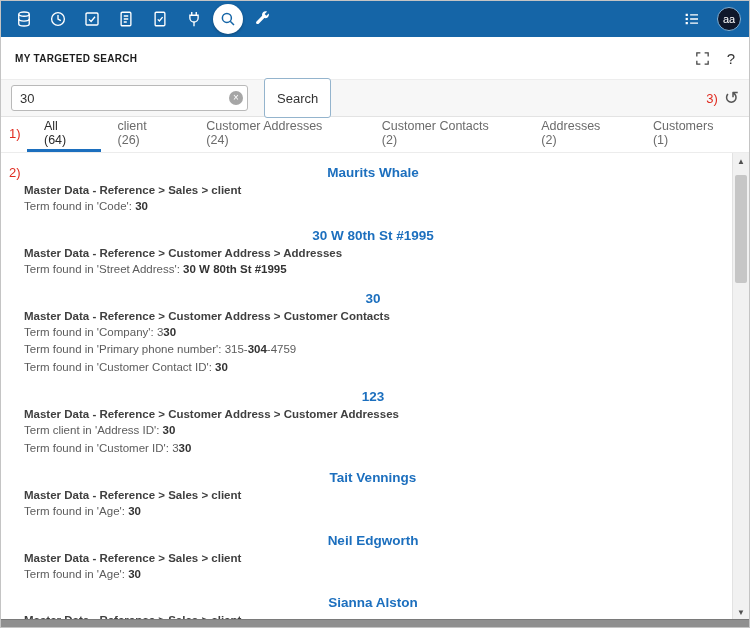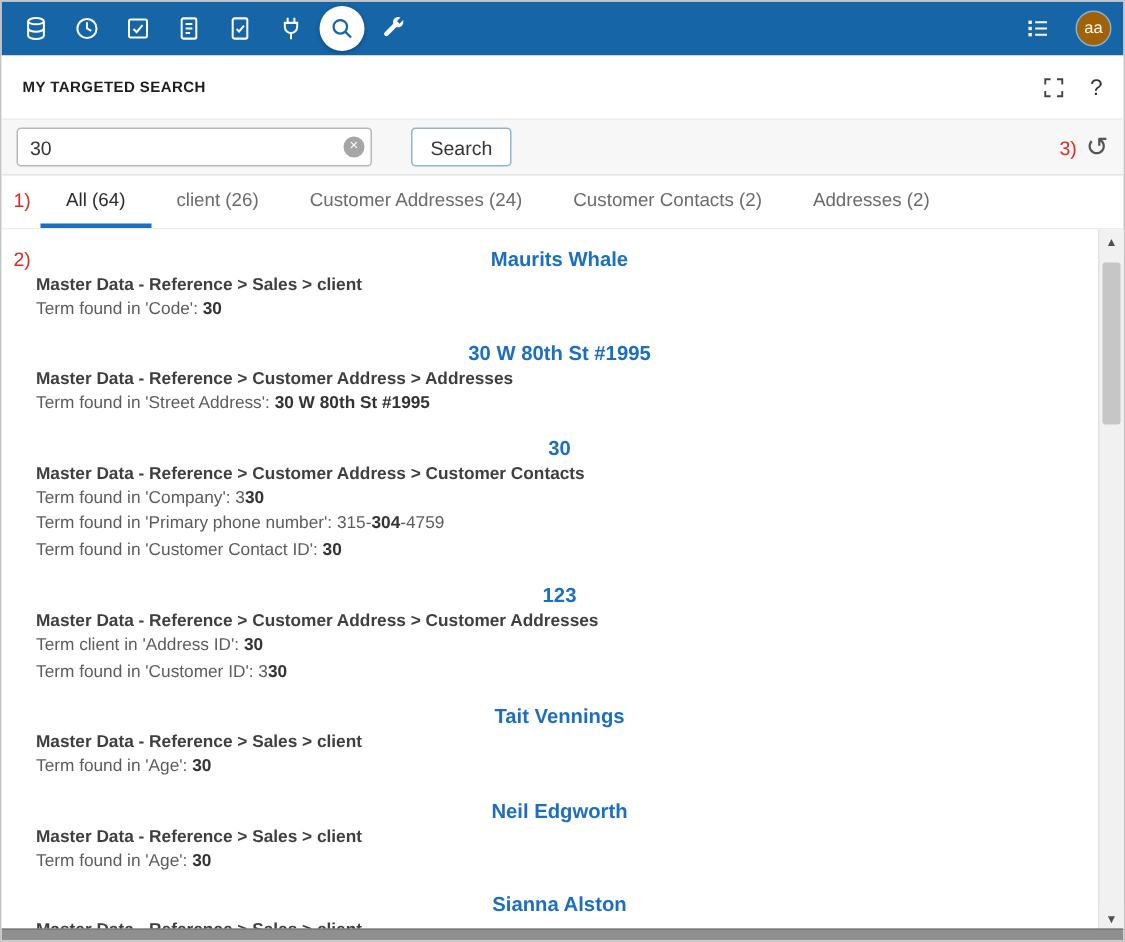--- a/index.html
+++ b/index.html
@@ -7,37 +7,37 @@
   .app {
     position:relative; width:750px; height:628px; background:#fff;
     border:1px solid #c4c4c4; box-shadow:0 2px 8px rgba(0,0,0,.25);
     overflow:hidden;
   }
   
   .topbar { height:36px; background:#1565a7; display:flex; align-items:center; padding:0 8px; gap:4px; }
   .tb-icon { width:30px; height:30px; display:flex; align-items:center; justify-content:center; cursor:pointer; }
   .tb-icon.active { background:#fff; border-radius:50%; box-shadow:0 1px 3px rgba(0,0,0,.3); }
   .tb-right { margin-left:auto; display:flex; align-items:center; gap:10px; }
-  .avatar { width:24px; height:24px; border-radius:50%; background:#a16207; color:#fff; font-size:11px;
+  .avatar { width:24px; height:24px; border-radius:50%; background:#0f172a; color:#fff; font-size:11px;
     display:flex; align-items:center; justify-content:center; border:1px solid #7fb2d9; }
   
   .header { height:42px; display:flex; align-items:center; padding:0 14px; background:#fff; }
   .header .title { font-size:10px; font-weight:700; color:#1d1d1d; letter-spacing:.3px; }
   .header-right { margin-left:auto; display:flex; align-items:center; gap:16px; }
   .help { font-size:15px; color:#333; cursor:pointer; }
   
   .searchrow { height:38px; background:#f7f7f7; border-top:1px solid #ededed; border-bottom:1px solid #e3e3e3;
     display:flex; align-items:center; padding:0 10px; }
   .input-wrap { position:relative; width:237px; height:26px; }
   .input-wrap input { width:100%; height:100%; border:1px solid #b9b9b9; border-radius:3px;
     font-size:13px; padding:0 24px 0 8px; color:#333; font-family:inherit; }
   .clear-btn { position:absolute; right:5px; top:50%; transform:translateY(-50%);
     width:14px; height:14px; border-radius:50%; background:#a6a6a6; color:#fff; font-size:10px;
     line-height:13px; text-align:center; cursor:pointer; }
-  .search-btn { margin-left:26px; height:26px; padding:0 12px; font-size:13px; color:#333;
+  .search-btn { margin-left:16px; height:40px; padding:0 12px; font-size:13px; color:#333;
     background:#fff; border:1px solid #94b4cd; border-radius:3px; cursor:pointer; font-family:inherit; }
   .searchrow-right { margin-left:auto; display:flex; align-items:center; gap:6px; }
   .annot { color:#e02b20; font-size:13px; }
   .history-icon { font-size:18px; color:#555; cursor:pointer; line-height:1; }
   
   .tabsrow { position:relative; height:36px; border-bottom:1px solid #ececec; display:flex; align-items:stretch; padding-left:26px; }
   .tab { display:flex; align-items:center; padding:0 17px; font-size:12.5px; color:#6b6b6b;
     cursor:pointer; border-bottom:3px solid transparent; }
   .tab.active { color:#2b2b2b; border-bottom-color:#1c6fbe; }
   .tabs-annot { position:absolute; left:8px; top:9px; }
@@ -161,20 +161,23 @@
         </div>
         <div class="tab">
           <span>Customer Addresses (24)</span>
         </div>
         <div class="tab">
           <span>Customer Contacts (2)</span>
         </div>
         <div class="tab">
           <span>Addresses (2)</span>
         </div>
+        <div class="tab">
+          <span>Customers (1)</span>
+        </div>
       </div>
   </div>
 
   <div class="results">
     <span class="annot results-annot">2)</span>
     <div class="results-inner">
         <div class="result">
       <div class="result-title">Maurits Whale</div>
       <div class="result-path">Master Data - Reference &gt; Sales &gt; client</div>
       <div>

